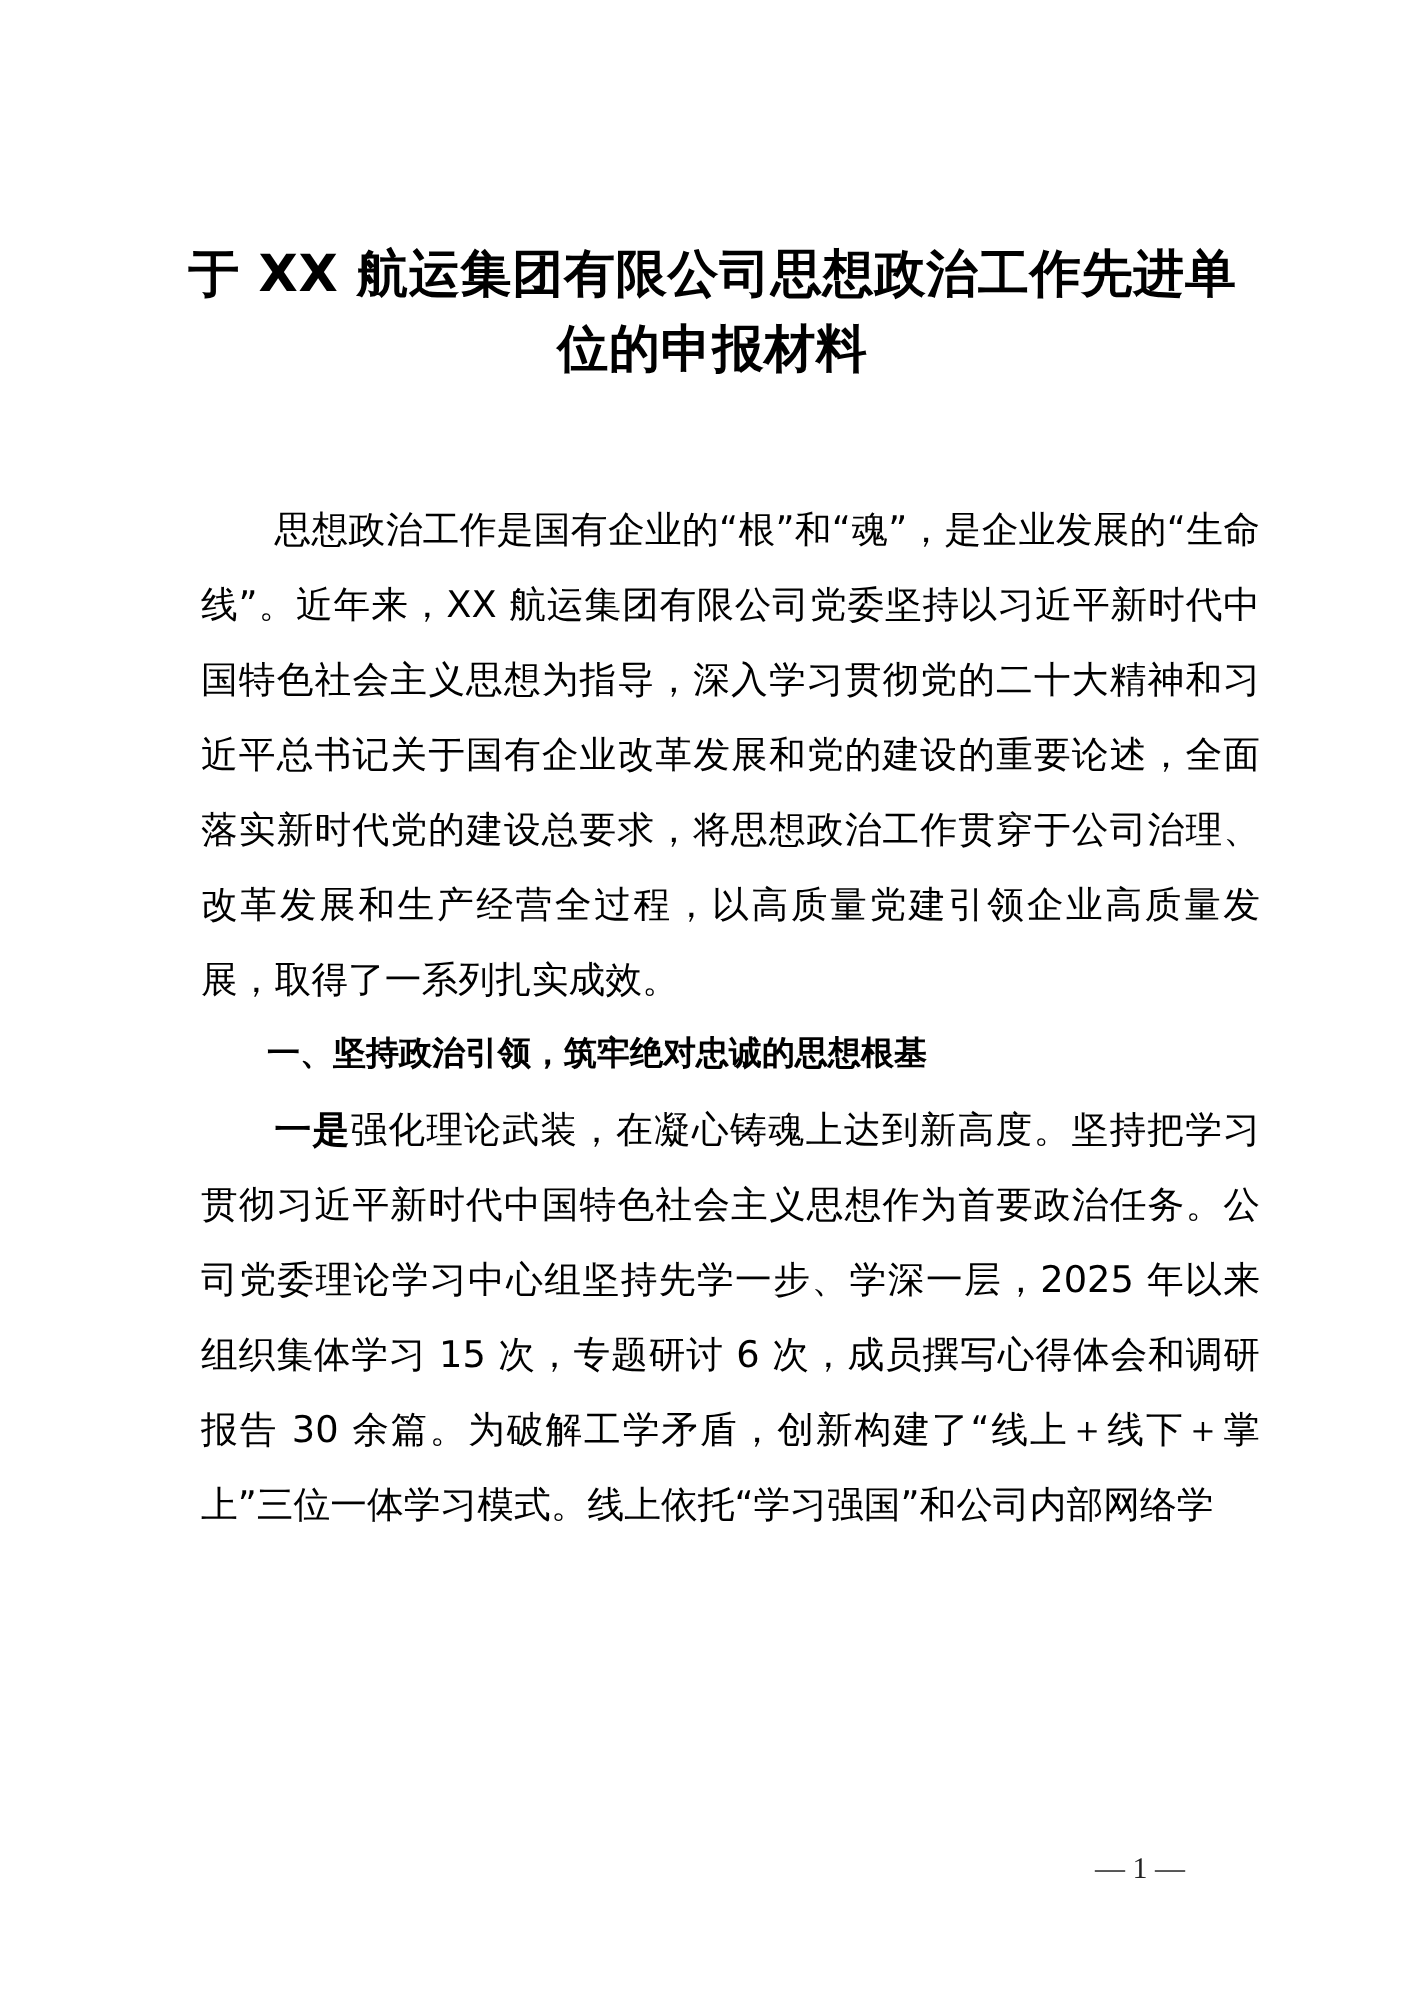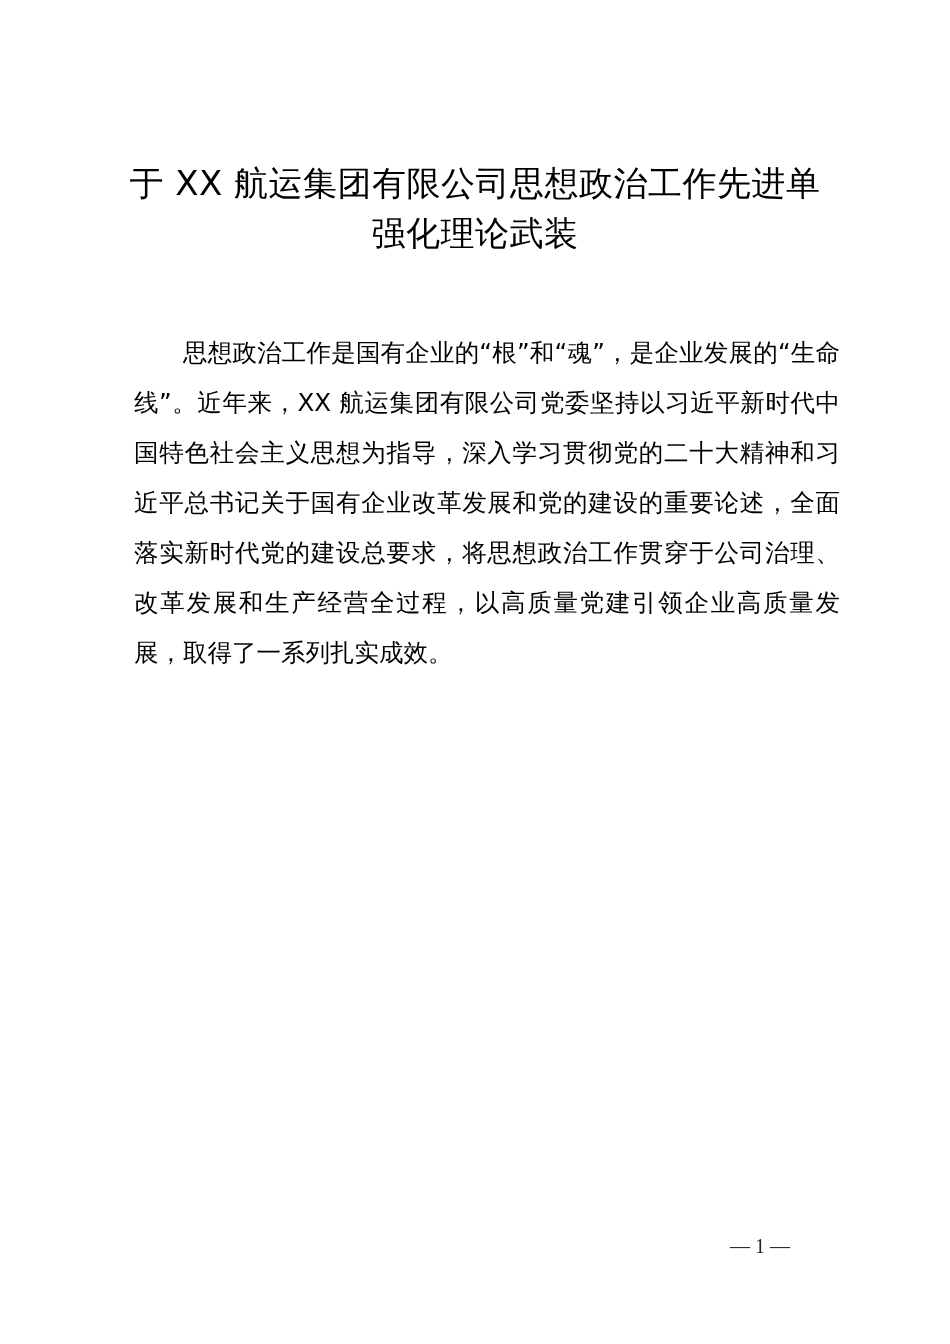--- a/index.html
+++ b/index.html
@@ -2,41 +2,43 @@
 <html><head>
 <meta charset="utf-8">
 <style>
   html, body { margin: 0; padding: 0; background: #ffffff; }
   body { width: 950px; height: 1344px; position: relative; overflow: hidden; color: #000; }
   .page { position: absolute; left: 0; top: 0; width: 950px; height: 1344px; background: #fff; }
   .title {
     position: absolute; left: 100px; top: 158px; width: 750px;
     text-align: center;
     font-family: "DejaVu Sans", sans-serif;
-    font-weight: normal; font-size: 34px; line-height: 50px; letter-spacing: 0.5px;
+    font-weight: bold; font-size: 34px; line-height: 50px; letter-spacing: 0.5px;
     margin: 0;
   }
   .body {
     position: absolute; left: 134px; top: 328px; width: 706px;
     font-family: "DejaVu Sans", sans-serif;
     font-size: 24.5px; line-height: 50px;
     text-align: justify;
   }
   .body p { margin: 0; text-indent: 2em; }
   .body p.heading { font-weight: bold; font-size: 22px; }
   .body b { font-weight: bold; }
   .page-number {
     position: absolute; left: 700px; top: 1235px; width: 120px; text-align: center;
     font-family: "Liberation Serif", serif; font-size: 20px; color: #222;
   }
 </style>
 </head>
 <body>
 
 <div class="page">
-  <h1 class="title"><span>于 XX 航运集团有限公司思想政治工作先进单</span><br><span>强化理论武装</span></h1>
+  <h1 class="title"><span>于 XX 航运集团有限公司思想政治工作先进单</span><br><span>位的申报材料</span></h1>
 
   <div class="body">
     <p>思想政治工作是国有企业的“根”和“魂”，是企业发展的“生命线”。近年来，XX 航运集团有限公司党委坚持以习近平新时代中国特色社会主义思想为指导，深入学习贯彻党的二十大精神和习近平总书记关于国有企业改革发展和党的建设的重要论述，全面落实新时代党的建设总要求，将思想政治工作贯穿于公司治理、改革发展和生产经营全过程，以高质量党建引领企业高质量发展，取得了一系列扎实成效。</p>
+    <p class="heading">一、坚持政治引领，筑牢绝对忠诚的思想根基</p>
+    <p><b>一是</b><span>强化理论武装，在凝心铸魂上达到新高度。坚持把学习贯彻习近平新时代中国特色社会主义思想作为首要政治任务。公司党委理论学习中心组坚持先学一步、学深一层，2025 年以来组织集体学习 15 次，专题研讨 6 次，成员撰写心得体会和调研报告 30 余篇。为破解工学矛盾，创新构建了“线上＋线下＋掌上”三位一体学习模式。线上依托“学习强国”和公司内部网络学</span></p>
   </div>
 
   <div class="page-number">— 1 —</div>
 </div>
 
 </body></html>

